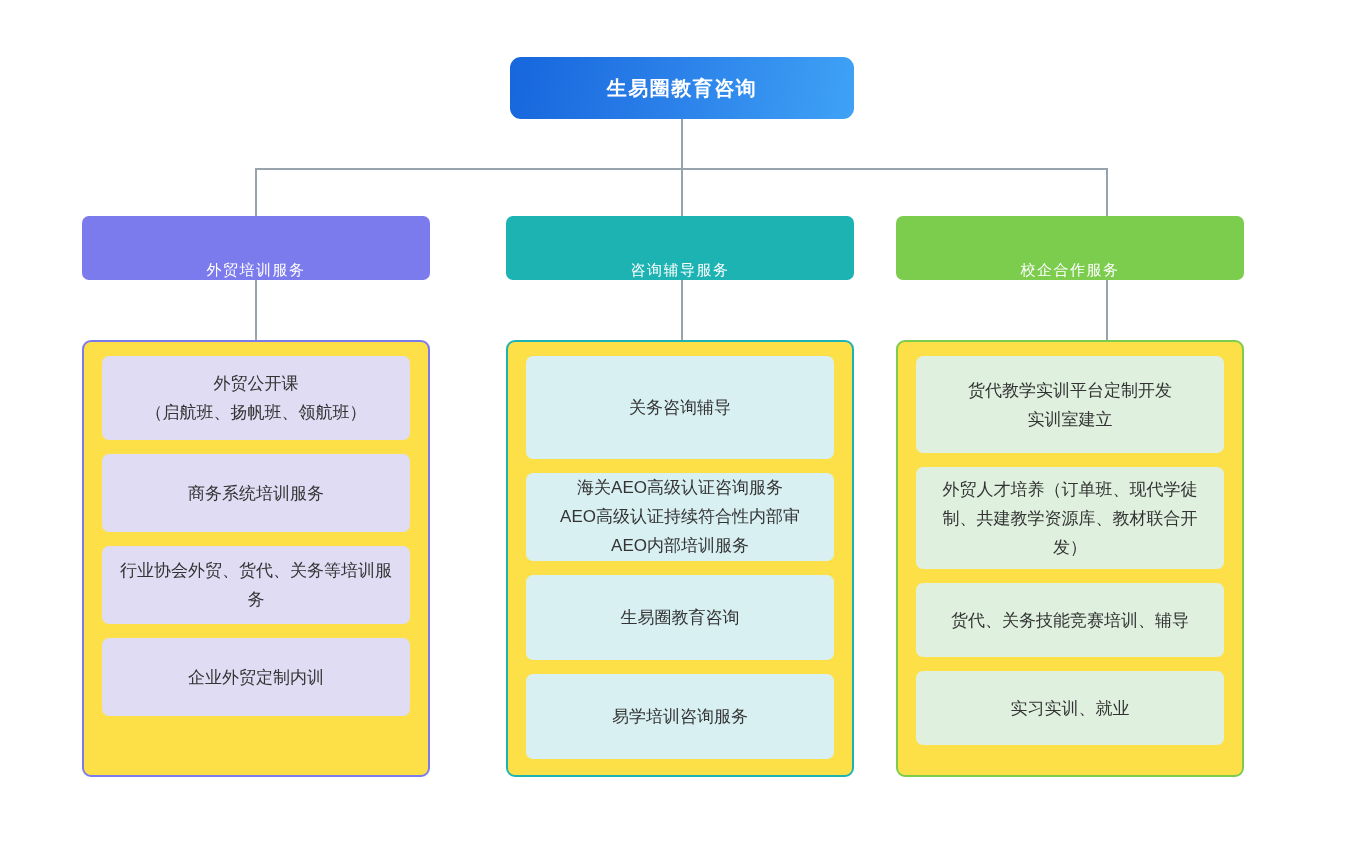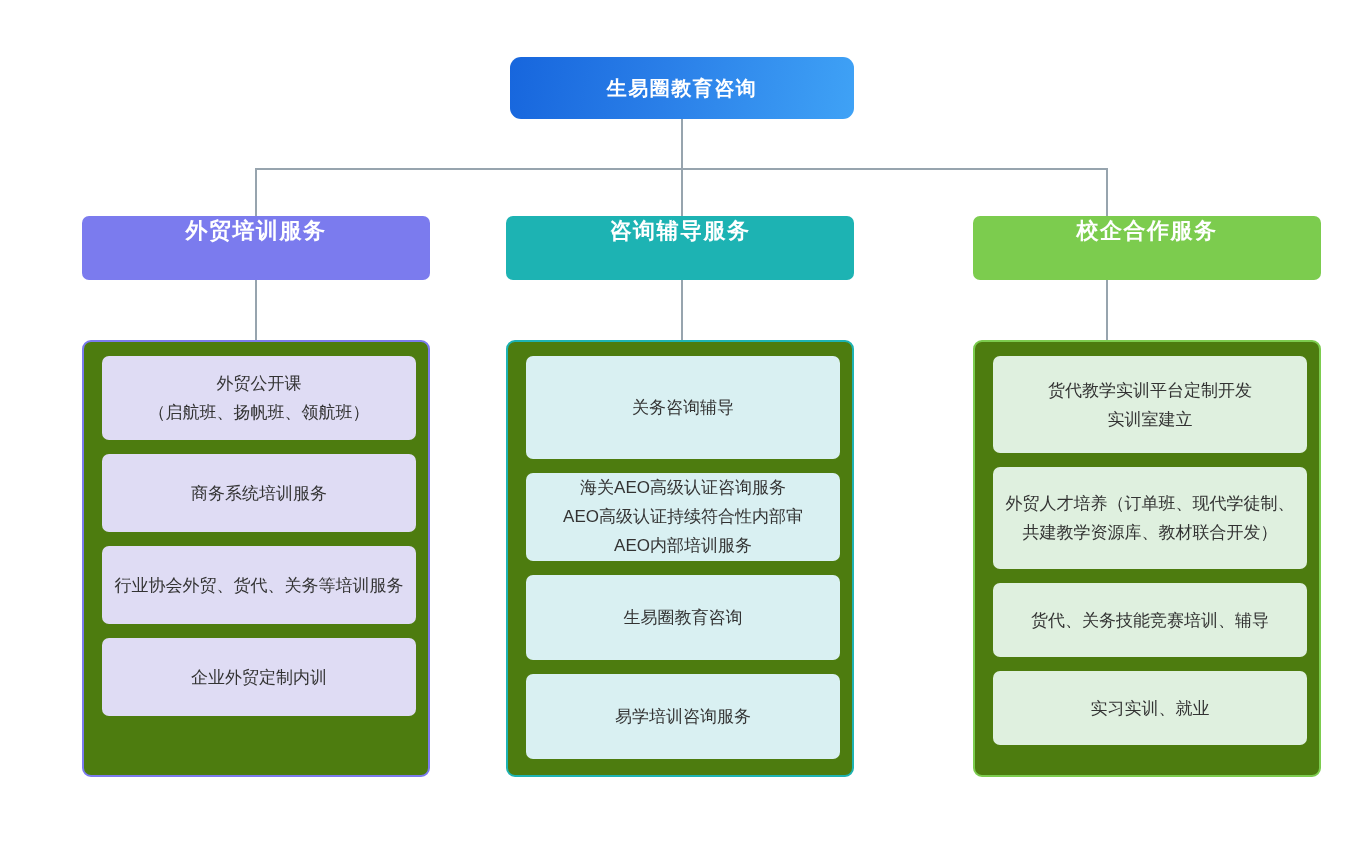--- a/index.html
+++ b/index.html
@@ -56,48 +56,48 @@
   }
 
   
   .branch {
     position: absolute;
     top: 216px;
     width: 348px;
   }
   .branch-1 { left: 82px; }
   .branch-2 { left: 506px; }
-  .branch-3 { left: 973px; }
+  .branch-3 { left: 896px; }
 
   .branch-header {
     height: 64px;
     border-radius: 7px;
     display: flex;
-    align-items: flex-start;
+    align-items: flex-end;
     justify-content: center;
     color: #ffffff;
-    font-size: 22px;
-    font-weight: bold;
+    font-size: 15px;
+    font-weight: normal;
     letter-spacing: 1.5px;
     box-sizing: border-box;
   }
   .branch-1 .branch-header { background: #7b7bee; }
   .branch-2 .branch-header { background: #1db3b3; }
   .branch-3 .branch-header { background: #7ccc4e; }
 
   .branch-body {
     position: absolute;
     top: 124px;
     left: 0;
     width: 348px;
     border-radius: 9px;
     border: 2px solid #7b7bee;
-    background: #4d7c0f;
-    box-sizing: border-box;
-    padding: 14px 12px 16px 18px;
+    background: #fde047;
+    box-sizing: border-box;
+    padding: 14px 18px 16px 18px;
     display: flex;
     flex-direction: column;
     justify-content: flex-start;
   }
   .branch-1 .branch-body { border-color: #7b7bee; height: 437px; }
   .branch-2 .branch-body { border-color: #1db3b3; height: 437px; }
   .branch-3 .branch-body { border-color: #7ccc4e; height: 437px; }
 
   .card {
     border-radius: 7px;

